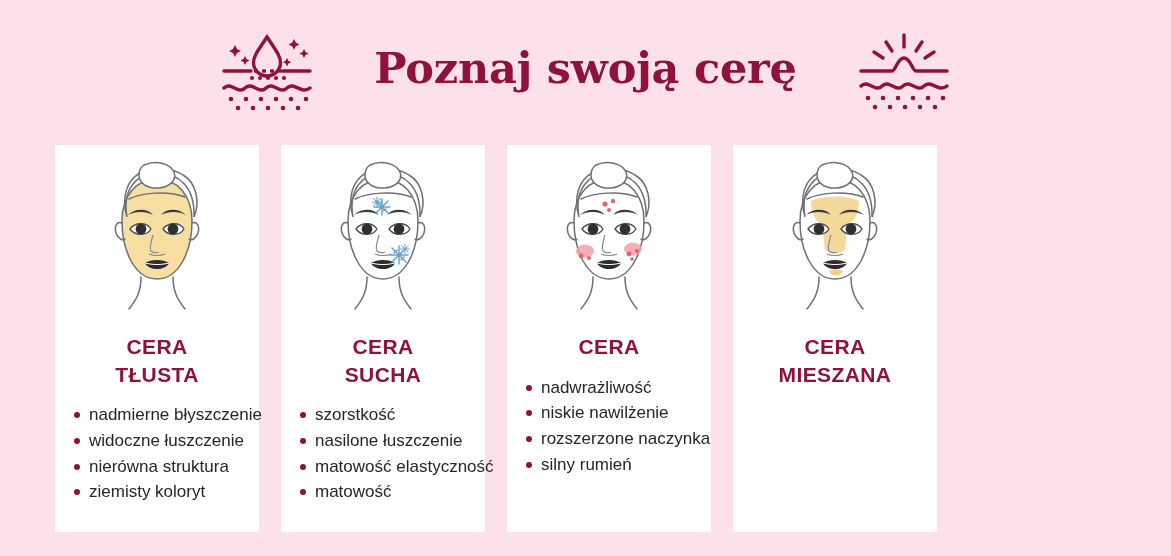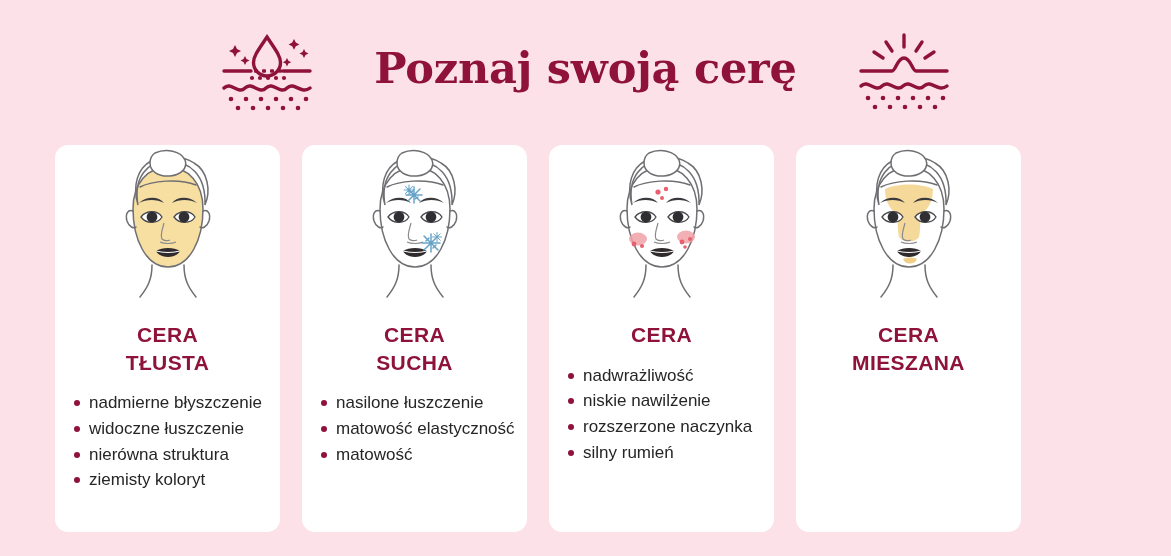--- a/index.html
+++ b/index.html
@@ -52,27 +52,27 @@
   .cards {
     position: absolute;
     left: 55px;
     top: 145px;
     width: 1061px;
     height: 387px;
     display: flex;
     gap: 22px;
   }
   .card {
-    width: 225px;
+    width: 204px;
     background: #ffffff;
-    border-radius: 13px;
+    border-radius: 2px;
     display: flex;
     flex-direction: column;
     align-items: center;
-    padding-top: 2px;
+    padding-top: 14px;
     box-sizing: border-box;
   }
   .face-wrap {
     width: 180px;
     height: 164px;
     flex: 0 0 auto;
   }
   .card-title {
     margin-top: 10px;
     text-align: center;
@@ -279,20 +279,21 @@
               <path d="M-7 0 L7 0 M0 -7 L0 7 M-5 -5 L5 5 M5 -5 L-5 5"></path>
             </g>
           </g>
         </svg>
       </div>
       <div class="card-title">
         <div>CERA</div>
         <div>SUCHA</div>
       </div>
       <ul class="bullets">
+        <li>szorstkość</li>
         <li>nasilone łuszczenie</li>
         <li>matowość elastyczność</li>
         <li>matowość</li>
       </ul>
     </div>
 
     <div class="card">
       <div class="face-wrap">
         <svg viewBox="0 0 180 164" width="180" height="164">
           <g fill="none" stroke="#6f6f73" stroke-width="1.5" stroke-linecap="round">

